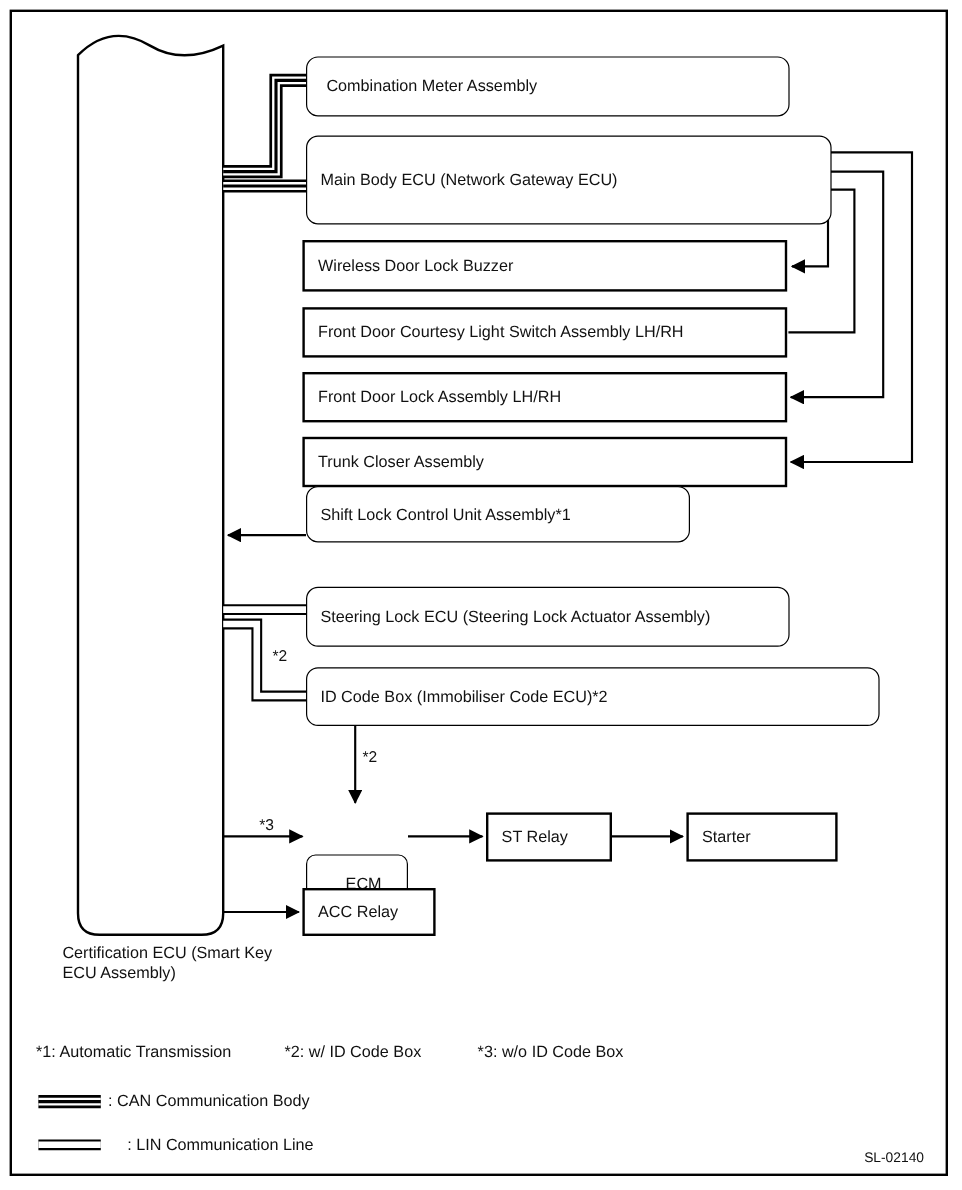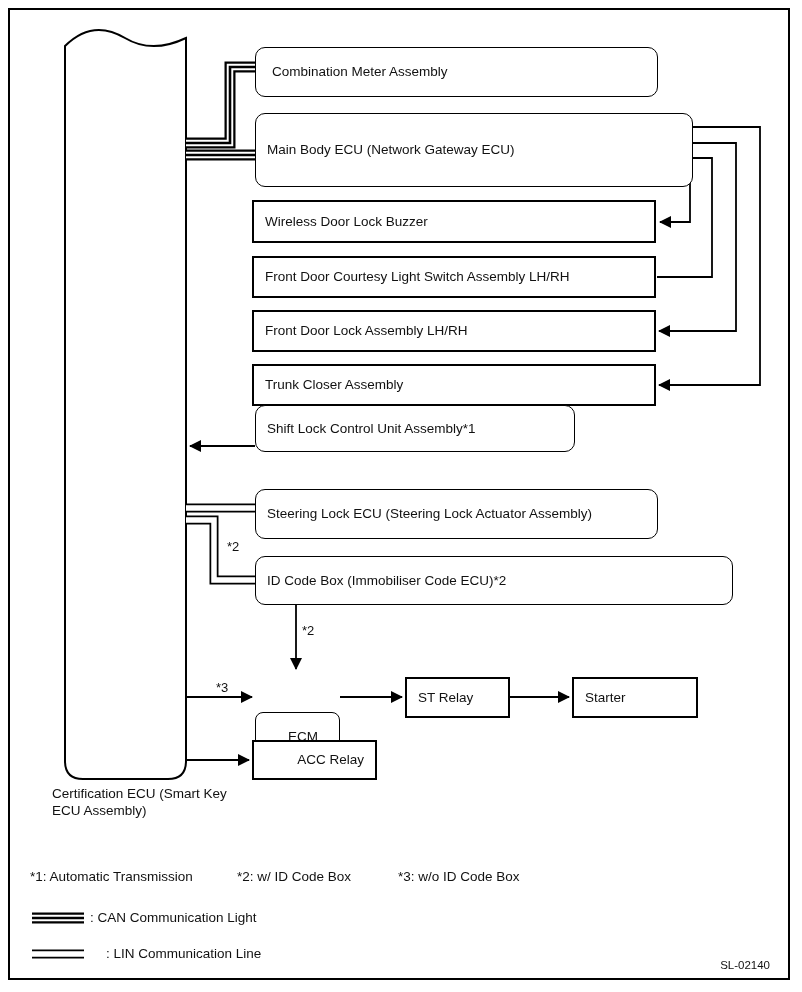--- a/index.html
+++ b/index.html
@@ -29,21 +29,21 @@
   #b-buzzer  {left:252px;top:200px;width:404px;height:43px;}
   #b-courtesy{left:252px;top:256px;width:404px;height:42px;}
   #b-doorlock{left:252px;top:310px;width:404px;height:42px;}
   #b-trunk   {left:252px;top:364px;width:404px;height:42px;}
   #b-shift   {left:255px;top:405px;width:320px;height:47px;}
   #b-steer   {left:255px;top:489px;width:403px;height:50px;}
   #b-idcode  {left:255px;top:556px;width:478px;height:49px;}
   #b-ecm     {left:255px;top:712px;width:85px; height:50px;border-radius:8px;padding-left:32px;}
   #b-strelay {left:405px;top:677px;width:105px;height:41px;}
   #b-starter {left:572px;top:677px;width:126px;height:41px;}
-  #b-accrelay{left:252px;top:740px;width:125px;height:40px;justify-content:flex-end;}
+  #b-accrelay{left:252px;top:740px;width:111px;height:40px;}
   .note{position:absolute;font-size:13px;z-index:3;}
   #cert-label{left:52px;top:786px;width:178px;line-height:1.25;font-size:13.5px;}
   #ann-lin2{left:227px;top:539px;}
   #ann-ecm2{left:302px;top:623px;}
   #ann-ecm3{left:216px;top:680px;}
   #fn1{left:30px;top:869px;font-size:13.5px;}
   #fn2{left:237px;top:869px;font-size:13.5px;}
   #fn3{left:398px;top:869px;font-size:13.5px;}
   #leg-can-text{left:90px;top:910px;font-size:13.5px;}
   #leg-lin-text{left:106px;top:946px;font-size:13.5px;}
@@ -152,18 +152,18 @@
 
   <div class="note" id="cert-label">Certification ECU (Smart Key ECU Assembly)</div>
   <div class="note" id="ann-lin2">*2</div>
   <div class="note" id="ann-ecm2">*2</div>
   <div class="note" id="ann-ecm3">*3</div>
 
   <div class="note" id="fn1">*1: Automatic Transmission</div>
   <div class="note" id="fn2">*2: w/ ID Code Box</div>
   <div class="note" id="fn3">*3: w/o ID Code Box</div>
 
-  <div class="note" id="leg-can-text">: CAN Communication Light</div>
+  <div class="note" id="leg-can-text">: CAN Communication Body</div>
   <div class="note" id="leg-lin-text">: LIN Communication Line</div>
 
   <div class="note" id="doc-code">SL-02140</div>
 
 </div>
 
 </body></html>

